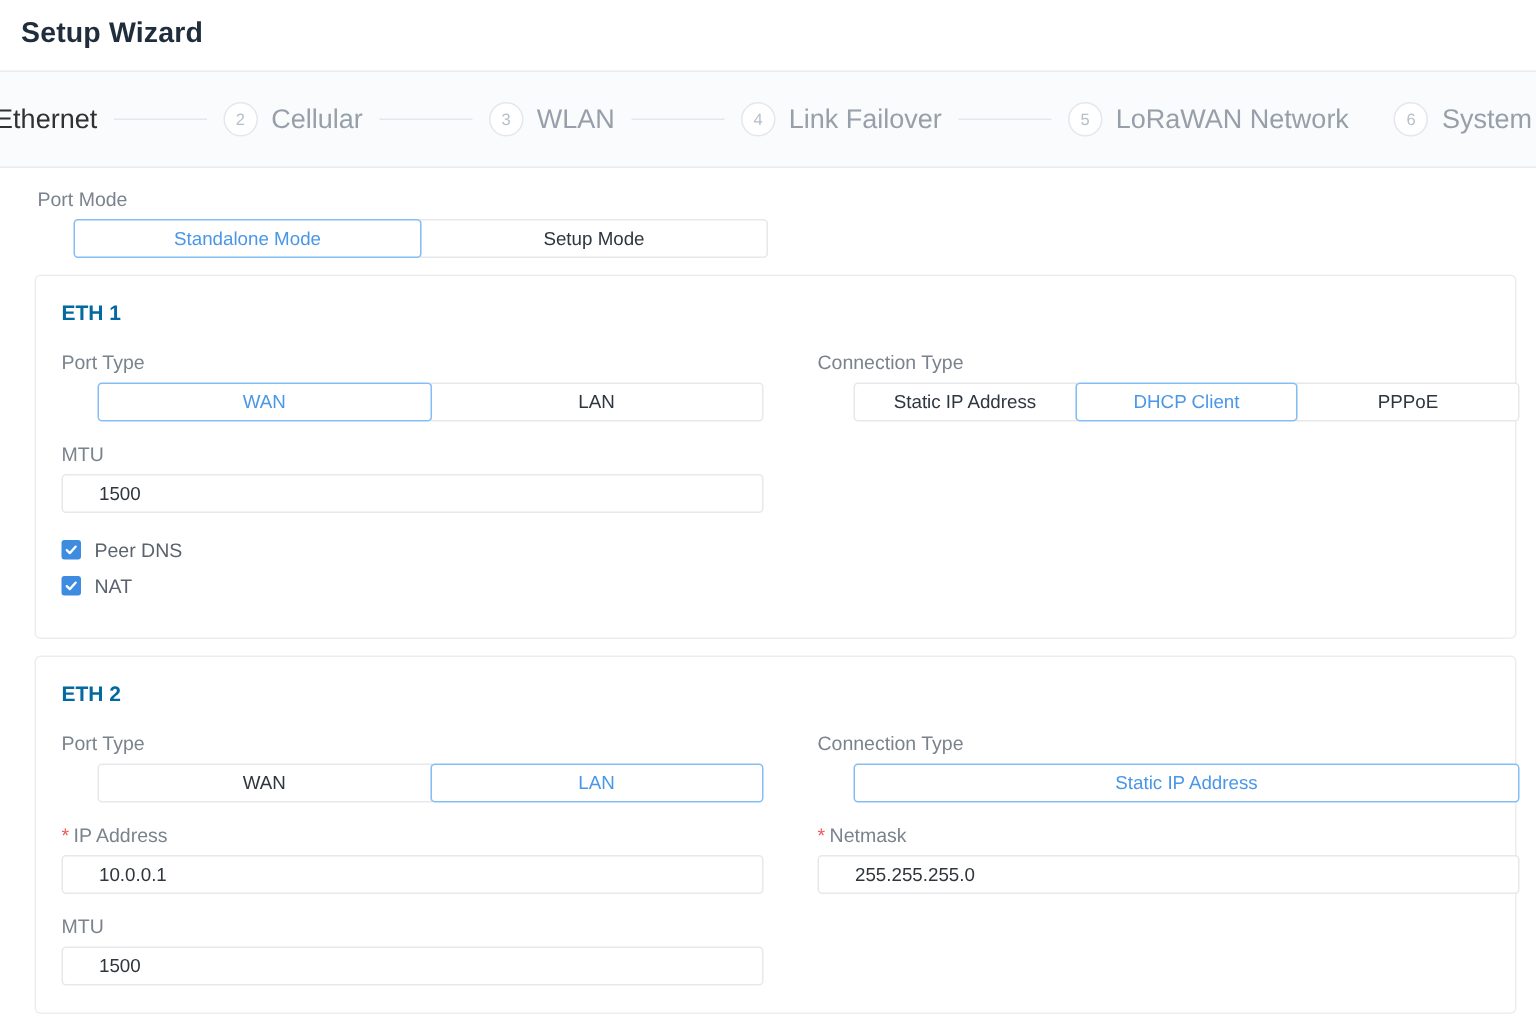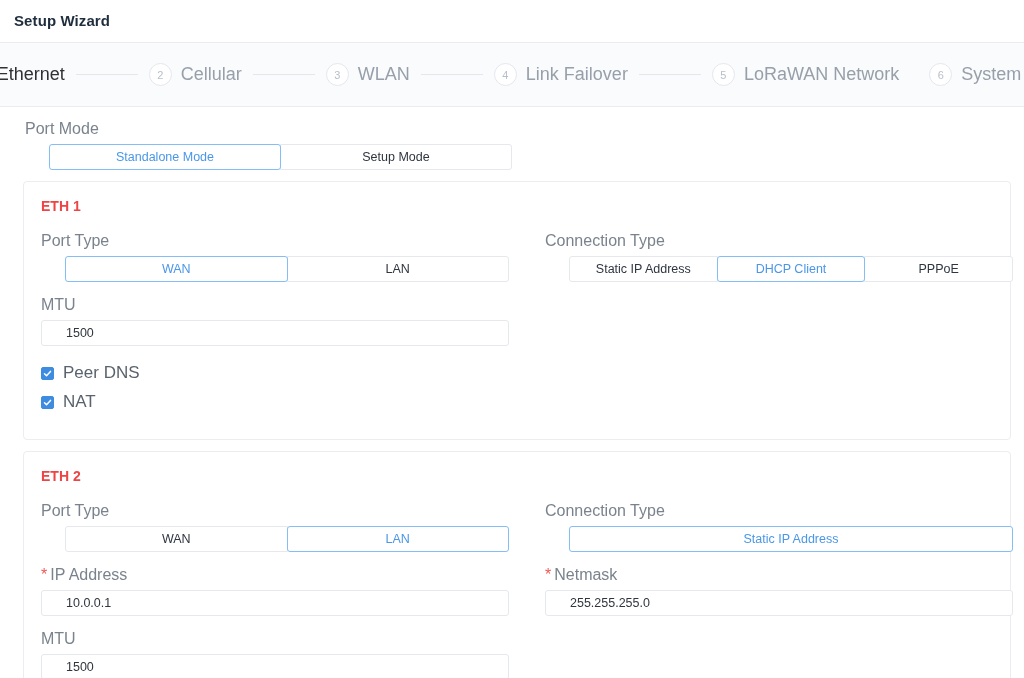--- a/index.html
+++ b/index.html
@@ -12,21 +12,21 @@
   }
   .page {
     position: relative;
     width: 1024px; height: 678px;
     overflow: hidden;
     background: #ffffff;
   }
 
   
   .page-title {
-    font-size: 15px;
+    font-size: 19px;
     font-weight: bold;
     color: #1f2d3d;
     padding: 12px 0 0 14px;
     letter-spacing: .1px;
   }
 
   
   .stepper-band {
     margin-top: 13px;
     height: 65px;
@@ -72,21 +72,21 @@
     flex: none;
   }
   .step-line.short { width: 8px; background: transparent; }
 
   
   .body-wrap {
     padding: 13px 11px 0 11px;
   }
 
   .field-label {
-    font-size: 16px;
+    font-size: 13px;
     color: #7a838d;
     margin-bottom: 6px;
     display: block;
   }
   .field-label .req { color: #f25555; margin-right: 3px; }
 
   
   .seg {
     display: flex;
     height: 26px;
@@ -135,21 +135,21 @@
   .card {
     border: 1px solid #ebedef;
     border-radius: 4px;
     background: #ffffff;
     margin: 11px 2px 0 12px;
     padding: 16px 17px 18px 17px;
   }
   .card-title {
     font-size: 14px;
     font-weight: bold;
-    color: #ef4444;
+    color: #0369a1;
     margin: 0 0 18px 0;
   }
   .cols {
     display: flex;
     gap: 36px;
   }
   .col { width: 468px; flex: none; }
   .row-gap { height: 14px; }
 
   
@@ -162,21 +162,21 @@
   .check-box {
     width: 13px; height: 13px;
     border-radius: 2px;
     background: #3d8ce0;
     border: 1px solid #3d8ce0;
     display: flex; align-items: center; justify-content: center;
     flex: none;
   }
   .check-box svg { display: block; }
   .check-label {
-    font-size: 17px;
+    font-size: 13px;
     color: #5a636d;
     margin-left: 9px;
   }
 </style>
 </head>
 <body>
 
 <div class="page">
 
   <div class="page-title">Setup Wizard</div>

